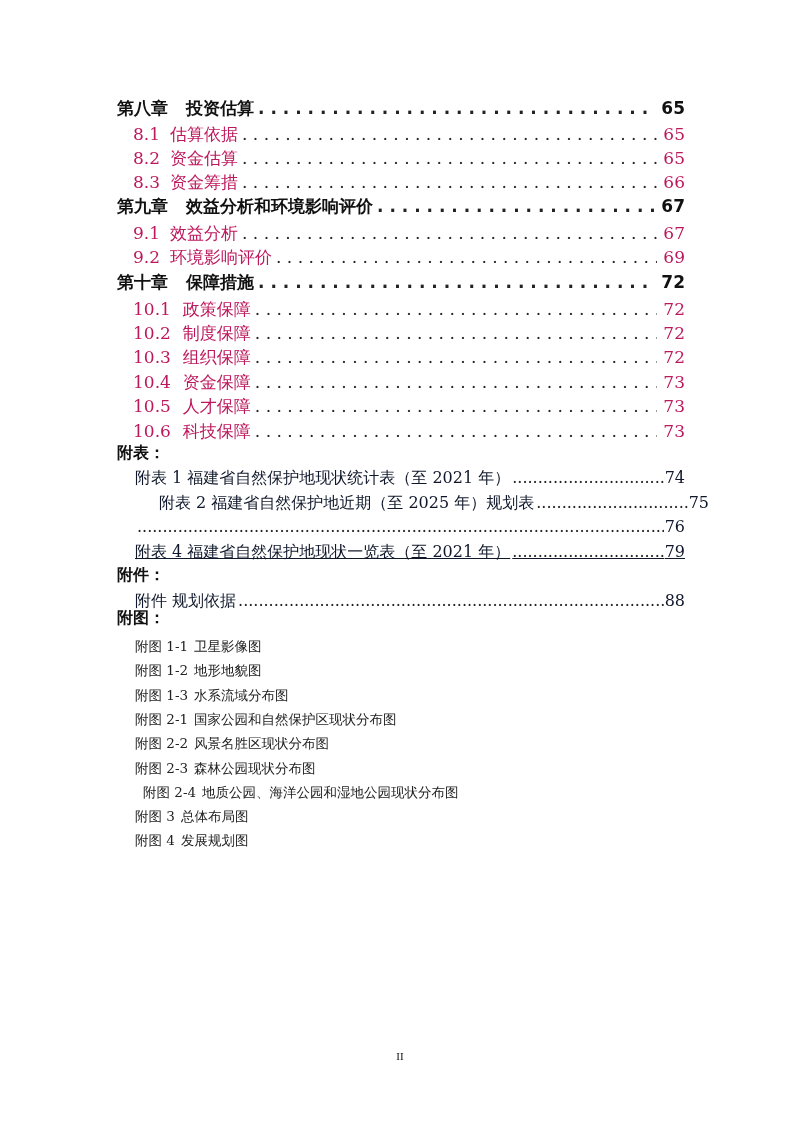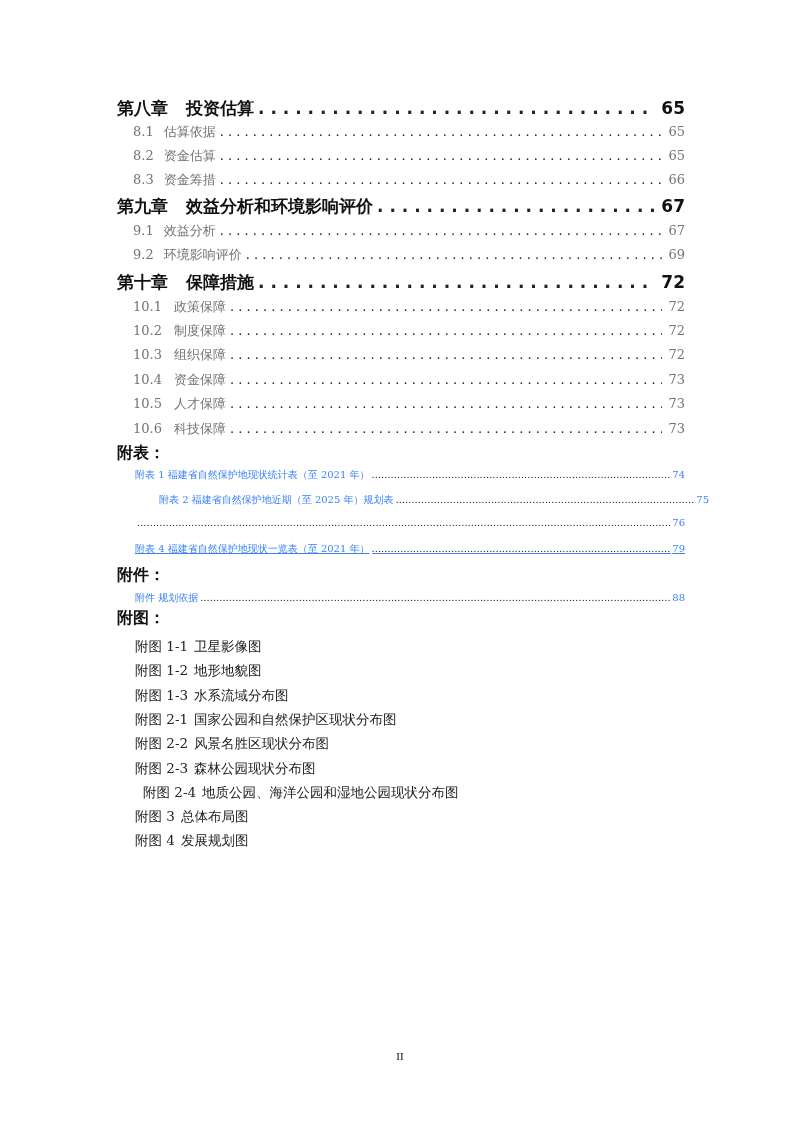--- a/index.html
+++ b/index.html
@@ -50,42 +50,42 @@
       font-weight: bold;
       font-size: 17px;
       height: 24px;
     }
     .chapter .num { margin-right: 18px; }
     .chapter .leader { font-weight: bold; }
     .chapter .page-no { font-size: 17px; }
 
     .section {
       left: 133px; width: 552px;
-      font-size: 13px;
+      font-size: 17px;
       height: 22px;
-      color: #737373;
+      color: #be185d;
     }
     .section .num { margin-right: 10px; }
 
     .sub10 { left: 133px; width: 552px; }
     .sub10 .num { margin-right: 12px; }
 
     .group-head {
       position: absolute;
       left: 117px;
       font-family: "DejaVu Sans", "Liberation Sans", sans-serif;
       font-weight: bold;
       font-size: 16px;
     }
 
     .appendix-row {
       left: 135px; width: 550px;
-      font-size: 10px;
+      font-size: 16px;
       height: 22px;
-      color: #3b82f6;
+      color: #0f172a;
     }
     .appendix-row .leader { margin: 0 1px 0 2px; }
 
     .figure-item {
       position: absolute;
       left: 135px;
       font-size: 13.5px;
       color: #222;
       white-space: nowrap;
     }

